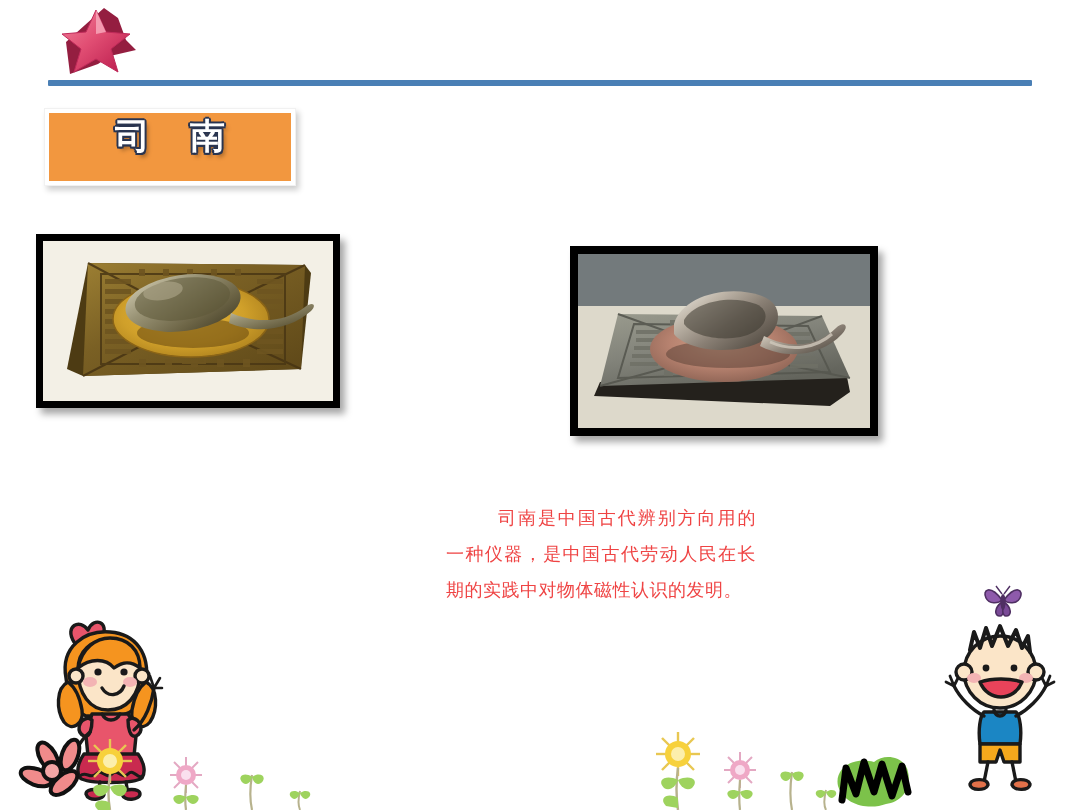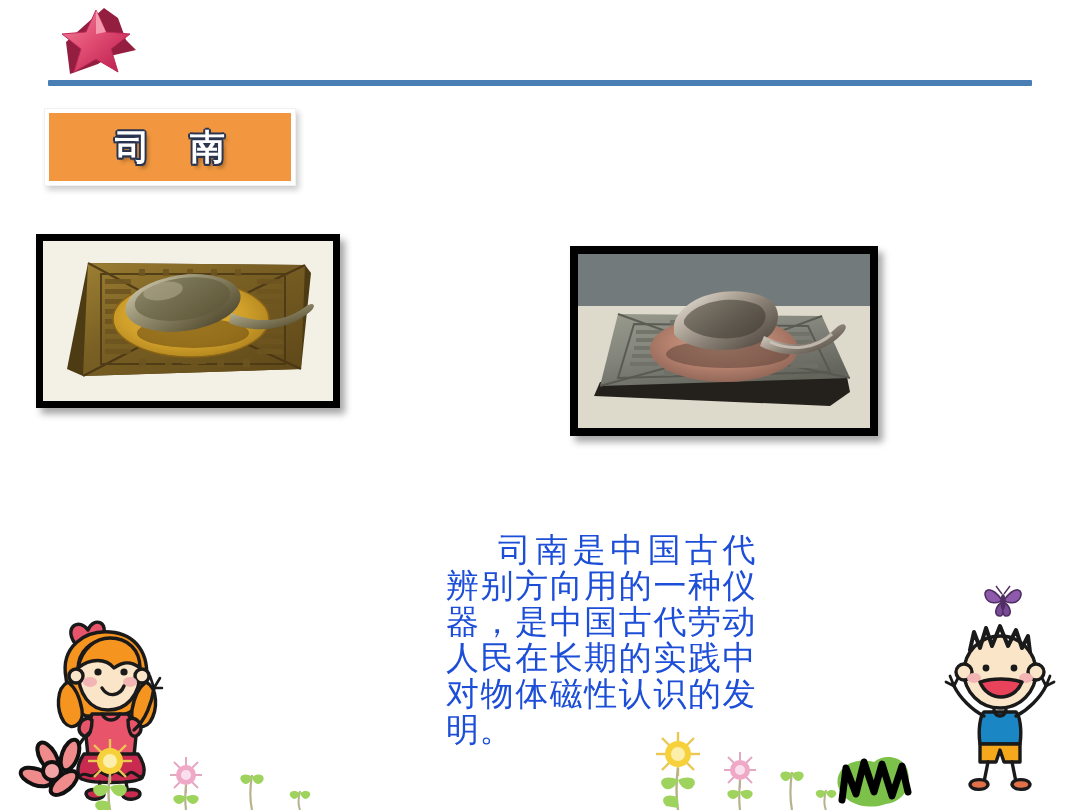--- a/index.html
+++ b/index.html
@@ -57,21 +57,20 @@
     background: #ffffff;
     border: 1px solid #f1f1f1;
     box-shadow: 3px 4px 6px rgba(0,0,0,0.20);
     box-sizing: border-box;
     padding: 4px;
   }
   #subject-label-inner {
     width: 100%; height: 100%;
     background: #f2973f;
     display: flex;
-    align-items: center;
     justify-content: center;
   }
   #subject-label-text {
     font-family: "DejaVu Sans", "Liberation Sans", sans-serif;
     font-size: 35px;
     font-weight: bold;
     letter-spacing: 14px;
     color: #ffffff;
     text-shadow:
       -1.5px -1.5px 0 #2a3550, 1.5px -1.5px 0 #2a3550,
@@ -106,27 +105,26 @@
     background: #ffffff;
   }
   .photo-inner { width: 100%; height: 100%; position: relative; overflow: hidden; }
 
   
   #description-text {
     position: absolute;
     left: 446px; top: 500px;
     width: 310px;
     font-family: "Liberation Serif", "DejaVu Serif", serif;
-    font-size: 33px;
+    font-size: 18px;
     line-height: 36px;
     letter-spacing: 0.5px;
-    color: #1d4ed8;
+    color: #ef4444;
     text-indent: 52px;
     text-align: justify;
-    margin-top: 32px;
   }
 
   
   #decor-girl { position: absolute; left: 30px; top: 610px; width: 160px; height: 190px; }
   #decor-boy  { position: absolute; left: 930px; top: 620px; width: 140px; height: 180px; }
   #decor-butterfly { position: absolute; left: 980px; top: 578px; width: 46px; height: 40px; }
   #decor-flowers-left  { position: absolute; left: 18px;  top: 735px; width: 300px; height: 75px; }
   #decor-flowers-right { position: absolute; left: 630px; top: 728px; width: 280px; height: 82px; }
   svg { display: block; overflow: visible; }
 </style>

